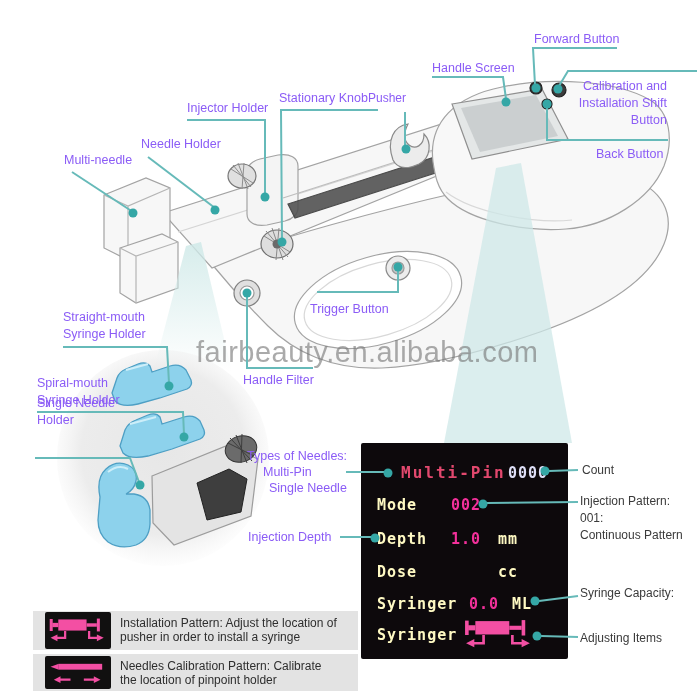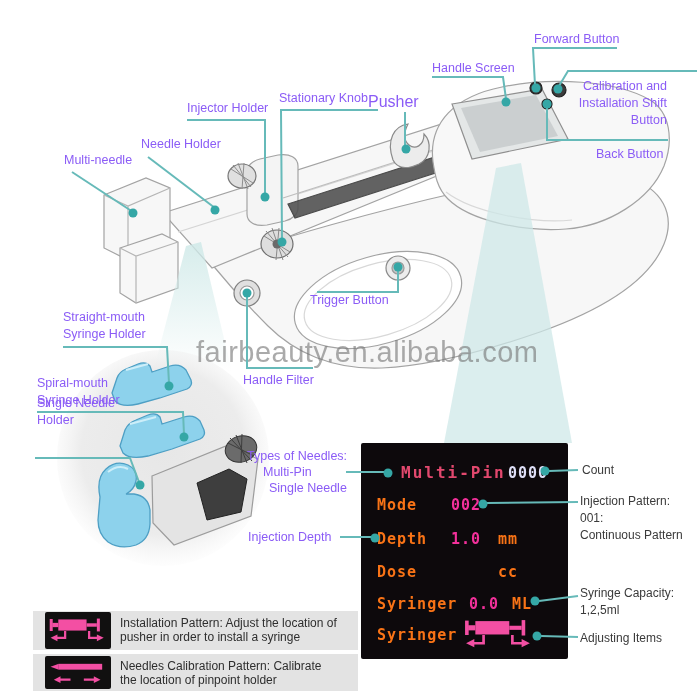--- a/index.html
+++ b/index.html
@@ -8,21 +8,21 @@
   .abs{position:absolute;}
   svg{display:block;}
   .lbl{position:absolute;font-size:12.5px;line-height:1.32;color:#8b5cf6;white-space:nowrap;}
   .lbl.wrap{white-space:normal;}
   .watermark{position:absolute;left:196px;top:336px;width:320px;font-size:29px;
              color:rgba(118,118,118,.62);letter-spacing:.5px;white-space:nowrap;}
   
   .screen-panel{position:absolute;left:361px;top:443px;width:207px;height:216px;
                 background:#0d090c;border-radius:2px;
                 font-family:"DejaVu Sans Mono",monospace;font-weight:bold;}
-  .scr{position:absolute;letter-spacing:1px;font-size:15px;color:#f97316;white-space:nowrap;}
+  .scr{position:absolute;letter-spacing:1px;font-size:15px;color:#fef9c3;white-space:nowrap;}
   .scr.pink{color:#f3309b;text-align:center;}
   .scr-title{position:absolute;left:40px;top:20px;font-size:16px;letter-spacing:2px;color:#e2486e;white-space:nowrap;}
   .scr-count{position:absolute;left:147px;top:21px;font-size:15px;letter-spacing:1px;color:#dfe0f8;}
   
   .rlbl{position:absolute;font-size:12px;line-height:17px;color:#3a3a3a;}
   
   .legend-bar{position:absolute;left:33px;width:325px;background:#e3e3e3;}
   .legend-box{position:absolute;left:45px;width:66px;background:#111010;border-radius:2px;
               display:flex;align-items:center;justify-content:center;}
   .legend-text{position:absolute;left:120px;font-size:12px;line-height:1.18;color:#2e2e2e;}
@@ -163,45 +163,44 @@
           <polygon points="57,22 65,26 57,30"></polygon>
       </g>
       <path d="M20,18 L20,26 L10,26 M48,18 L48,26 L58,26" fill="none" stroke="#f34fa3" stroke-width="2.6"></path>
     </svg>
   </div>
 
   <div class="lbl" style="left:64px;top:152px">Multi-needle</div>
   <div class="lbl" style="left:141px;top:136px">Needle Holder</div>
   <div class="lbl" style="left:187px;top:100px">Injector Holder</div>
   <div class="lbl" style="left:279px;top:90px">Stationary Knob</div>
-  <div class="lbl" style="left:368px;top:91px;font-size:16px">Pusher</div>
+  <div class="lbl" style="left:368px;top:91px;font-size:12px">Pusher</div>
   <div class="lbl" style="left:432px;top:60px">Handle Screen</div>
   <div class="lbl" style="left:534px;top:31px">Forward Button</div>
   <div class="lbl wrap" style="left:570px;top:78px;width:97px;text-align:right;line-height:17px">Calibration and Installation Shift Button</div>
   <div class="lbl" style="left:596px;top:146px">Back Button</div>
-  <div class="lbl" style="left:310px;top:292px">Trigger Button</div>
+  <div class="lbl" style="left:310px;top:301px">Trigger Button</div>
   <div class="lbl" style="left:243px;top:372px">Handle Filter</div>
   <div class="lbl wrap" style="left:63px;top:309px;width:100px">Straight-mouth Syringe Holder</div>
   <div class="lbl wrap" style="left:37px;top:375px;width:100px">Spiral-mouth Syringe Holder</div>
   <div class="lbl wrap" style="left:37px;top:395px;width:90px">Single Needle Holder</div>
 
   <div class="lbl" style="left:247px;top:448px">Types of Needles:</div>
   <div class="lbl" style="left:263px;top:464px">Multi-Pin</div>
   <div class="lbl" style="left:269px;top:480px">Single Needle</div>
   <div class="lbl" style="left:248px;top:529px">Injection Depth</div>
 
   <div class="rlbl" style="left:582px;top:462px">Count</div>
   <div class="rlbl" style="left:580px;top:493px;width:118px">
     <div>Injection Pattern:</div>
     <div>001:</div>
     <div>Continuous Pattern</div>
   </div>
   <div class="rlbl" style="left:580px;top:585px;width:118px">
     <div>Syringe Capacity:</div>
-    <div>1,2,5ml</div>
   </div>
   <div class="rlbl" style="left:580px;top:630px">Adjusting Items</div>
 
   <div class="legend-bar" style="top:611px;height:39px"></div>
   <div class="legend-box" style="top:612px;height:37px">
     <svg width="60" height="32" viewBox="0 0 70 36">
       <g fill="#f34fa3" stroke="none">
         <rect x="2" y="4" width="3.5" height="14"></rect>
           <rect x="5" y="8.5" width="7" height="5"></rect>
         <rect x="12" y="4.5" width="33" height="13"></rect>

